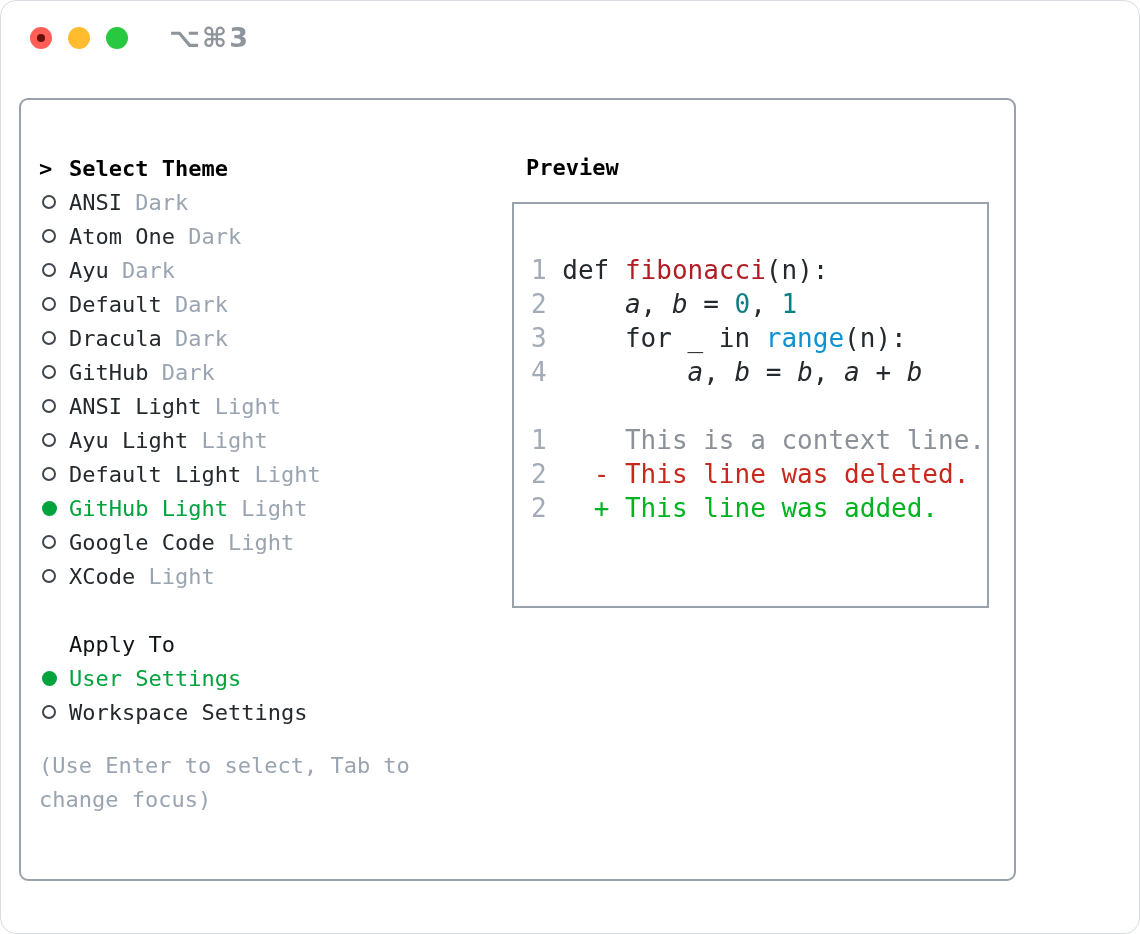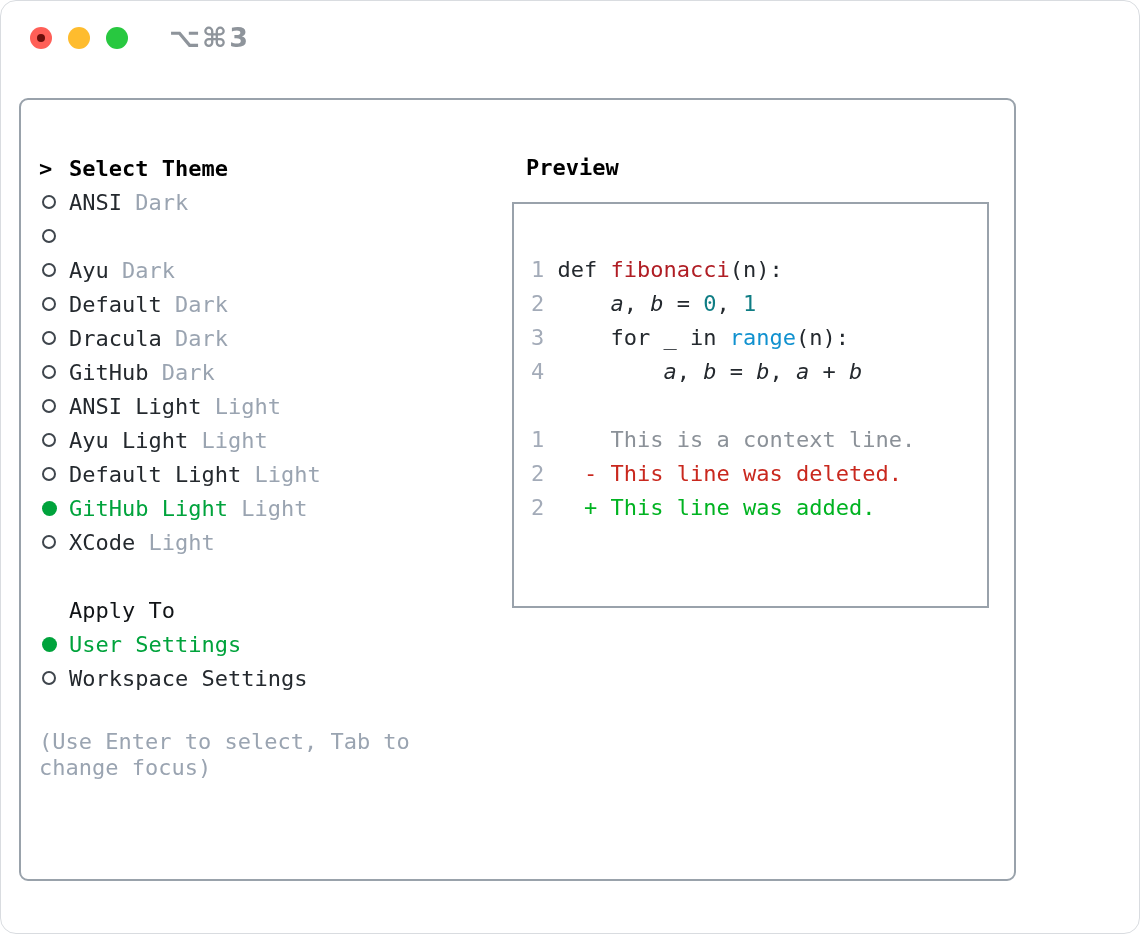--- a/index.html
+++ b/index.html
@@ -42,27 +42,27 @@
   .prompt{font-weight:bold;color:#000;}
   .header-label{font-weight:bold;color:#000;}
   .radio{width:14px;height:14px;margin-left:3px;border:2px solid #3f464d;border-radius:50%;}
   .radio.selected{width:15px;height:15px;border:none;background:var(--green);}
   .theme-name{color:var(--text-dark);}
   .theme-name.selected{color:var(--green);}
   .badge{color:var(--muted);}
   .apply-label{color:#111417;}
   .option-label{color:var(--text-dark);}
   .option-label.selected{color:var(--green);text-align:center;}
-  .help{margin-top:34px;line-height:26px;color:var(--muted);white-space:normal;width:430px;}
+  .help{margin-top:20px;line-height:34px;color:var(--muted);white-space:normal;width:430px;}
   
   .preview-title{position:absolute;left:505px;top:51px;height:34px;line-height:34px;
                  font-size:22px;font-weight:bold;color:#000;}
   .preview-box{position:absolute;left:491px;top:102px;width:477px;height:406px;
                border:2px solid var(--panel-border);padding:49px 0 0 17px;
-               font-size:22px;overflow:hidden;background:#fff;}
+               font-size:26px;overflow:hidden;background:#fff;}
   .pline{height:34px;line-height:34px;white-space:pre;}
   .ln{color:var(--line-num);}
   .c-plain{color:var(--text-dark);}
   .c-func{color:var(--func-red);}
   .c-call{color:var(--call-blue);}
   .c-num{color:var(--num-teal);}
   .c-var{color:var(--text-dark);font-style:italic;}
   .d-context{color:var(--context-gray);}
   .d-deleted{color:var(--del-red);text-align:center;}
   .d-added{color:var(--add-green);margin-top:33px;}
@@ -86,29 +86,30 @@
   <div class="panel">
 
     <div class="left-col">
       <div class="row">
         <span class="marker"><span class="prompt">&gt;</span></span>
         <span class="header-label">Select Theme</span>
       </div>
 
       <div id="theme-list">
           <div class="row"><span class="marker"><span class="radio"></span></span><span><span class="theme-name">ANSI</span><span class="badge"> Dark</span></span></div>
-          <div class="row"><span class="marker"><span class="radio"></span></span></div>
+          <div class="row"><span class="marker"><span class="radio"></span></span><span><span class="theme-name">Atom One</span><span class="badge"> Dark</span></span></div>
           <div class="row"><span class="marker"><span class="radio"></span></span><span><span class="theme-name">Ayu</span><span class="badge"> Dark</span></span></div>
           <div class="row"><span class="marker"><span class="radio"></span></span><span><span class="theme-name">Default</span><span class="badge"> Dark</span></span></div>
           <div class="row"><span class="marker"><span class="radio"></span></span><span><span class="theme-name">Dracula</span><span class="badge"> Dark</span></span></div>
           <div class="row"><span class="marker"><span class="radio"></span></span><span><span class="theme-name">GitHub</span><span class="badge"> Dark</span></span></div>
           <div class="row"><span class="marker"><span class="radio"></span></span><span><span class="theme-name">ANSI Light</span><span class="badge"> Light</span></span></div>
           <div class="row"><span class="marker"><span class="radio"></span></span><span><span class="theme-name">Ayu Light</span><span class="badge"> Light</span></span></div>
           <div class="row"><span class="marker"><span class="radio"></span></span><span><span class="theme-name">Default Light</span><span class="badge"> Light</span></span></div>
           <div class="row"><span class="marker"><span class="radio selected"></span></span><span><span class="theme-name selected">GitHub Light</span><span class="badge"> Light</span></span></div>
+          <div class="row"><span class="marker"><span class="radio"></span></span><span><span class="theme-name">Google Code</span><span class="badge"> Light</span></span></div>
           <div class="row"><span class="marker"><span class="radio"></span></span><span><span class="theme-name">XCode</span><span class="badge"> Light</span></span></div>
         </div>
 
       <div class="row"></div>
 
       <div class="row">
         <span class="marker"></span>
         <span class="apply-label">Apply To</span>
       </div>
 

